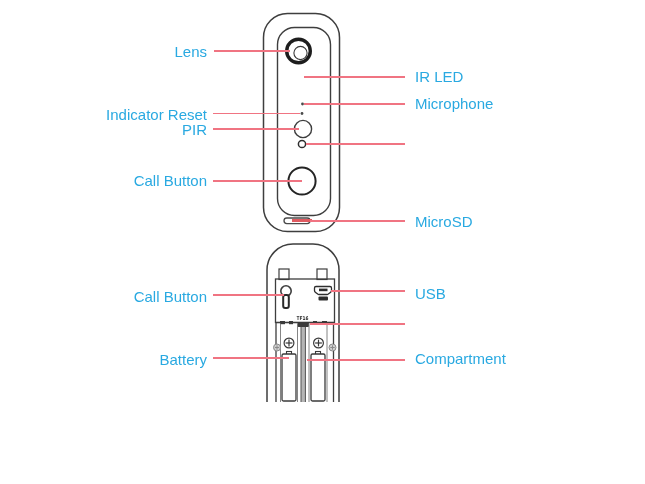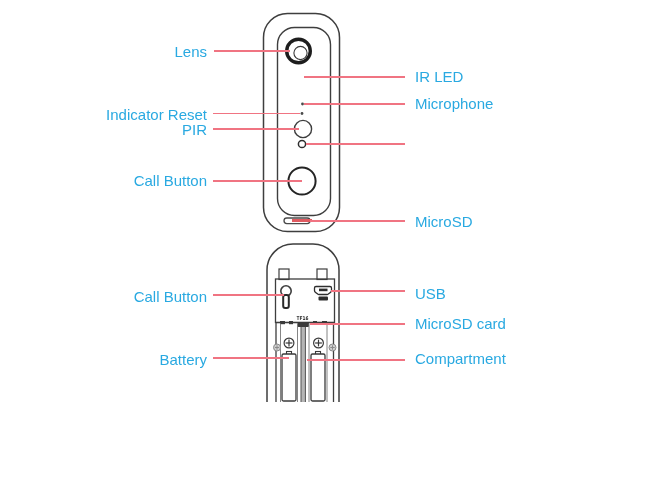--- a/index.html
+++ b/index.html
@@ -135,15 +135,14 @@
   <div class="lbl ll" style="top:44px">Lens</div>
   <div class="lbl ll" style="top:107px">Indicator Reset</div>
   <div class="lbl ll" style="top:122px">PIR</div>
   <div class="lbl ll" style="top:173px">Call Button</div>
   <div class="lbl lr" style="top:69px">IR LED</div>
   <div class="lbl lr" style="top:96px">Microphone</div>
   <div class="lbl lr" style="top:214px">MicroSD</div>
   <div class="lbl ll" style="top:289px">Call Button</div>
   <div class="lbl ll" style="top:352px">Battery</div>
   <div class="lbl lr" style="top:286px">USB</div>
-  <div class="lbl lr" style="top:316px">MicroSD card</div>
   <div class="lbl lr" style="top:351px">Compartment</div>
 </div>
 
 </body></html>

